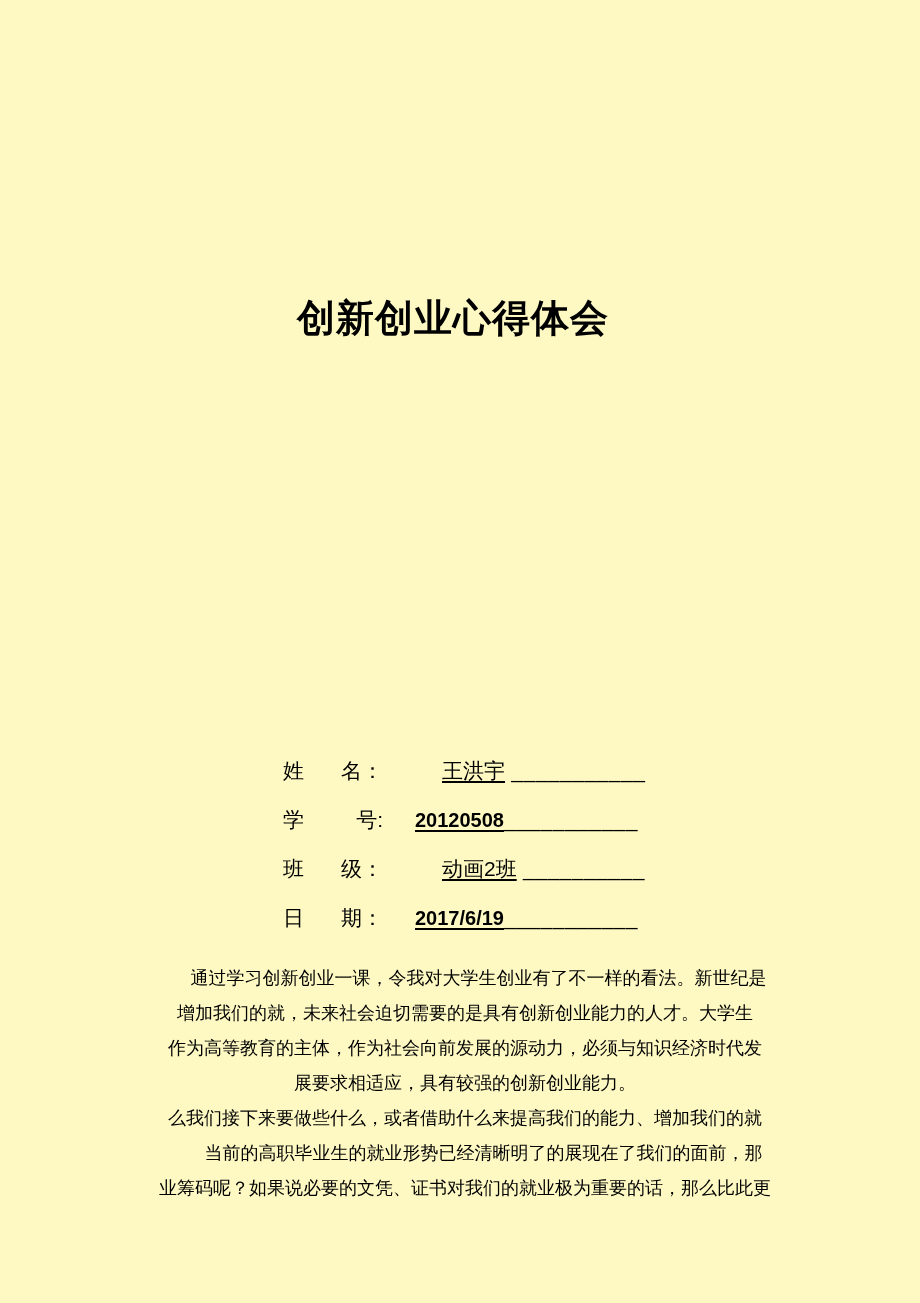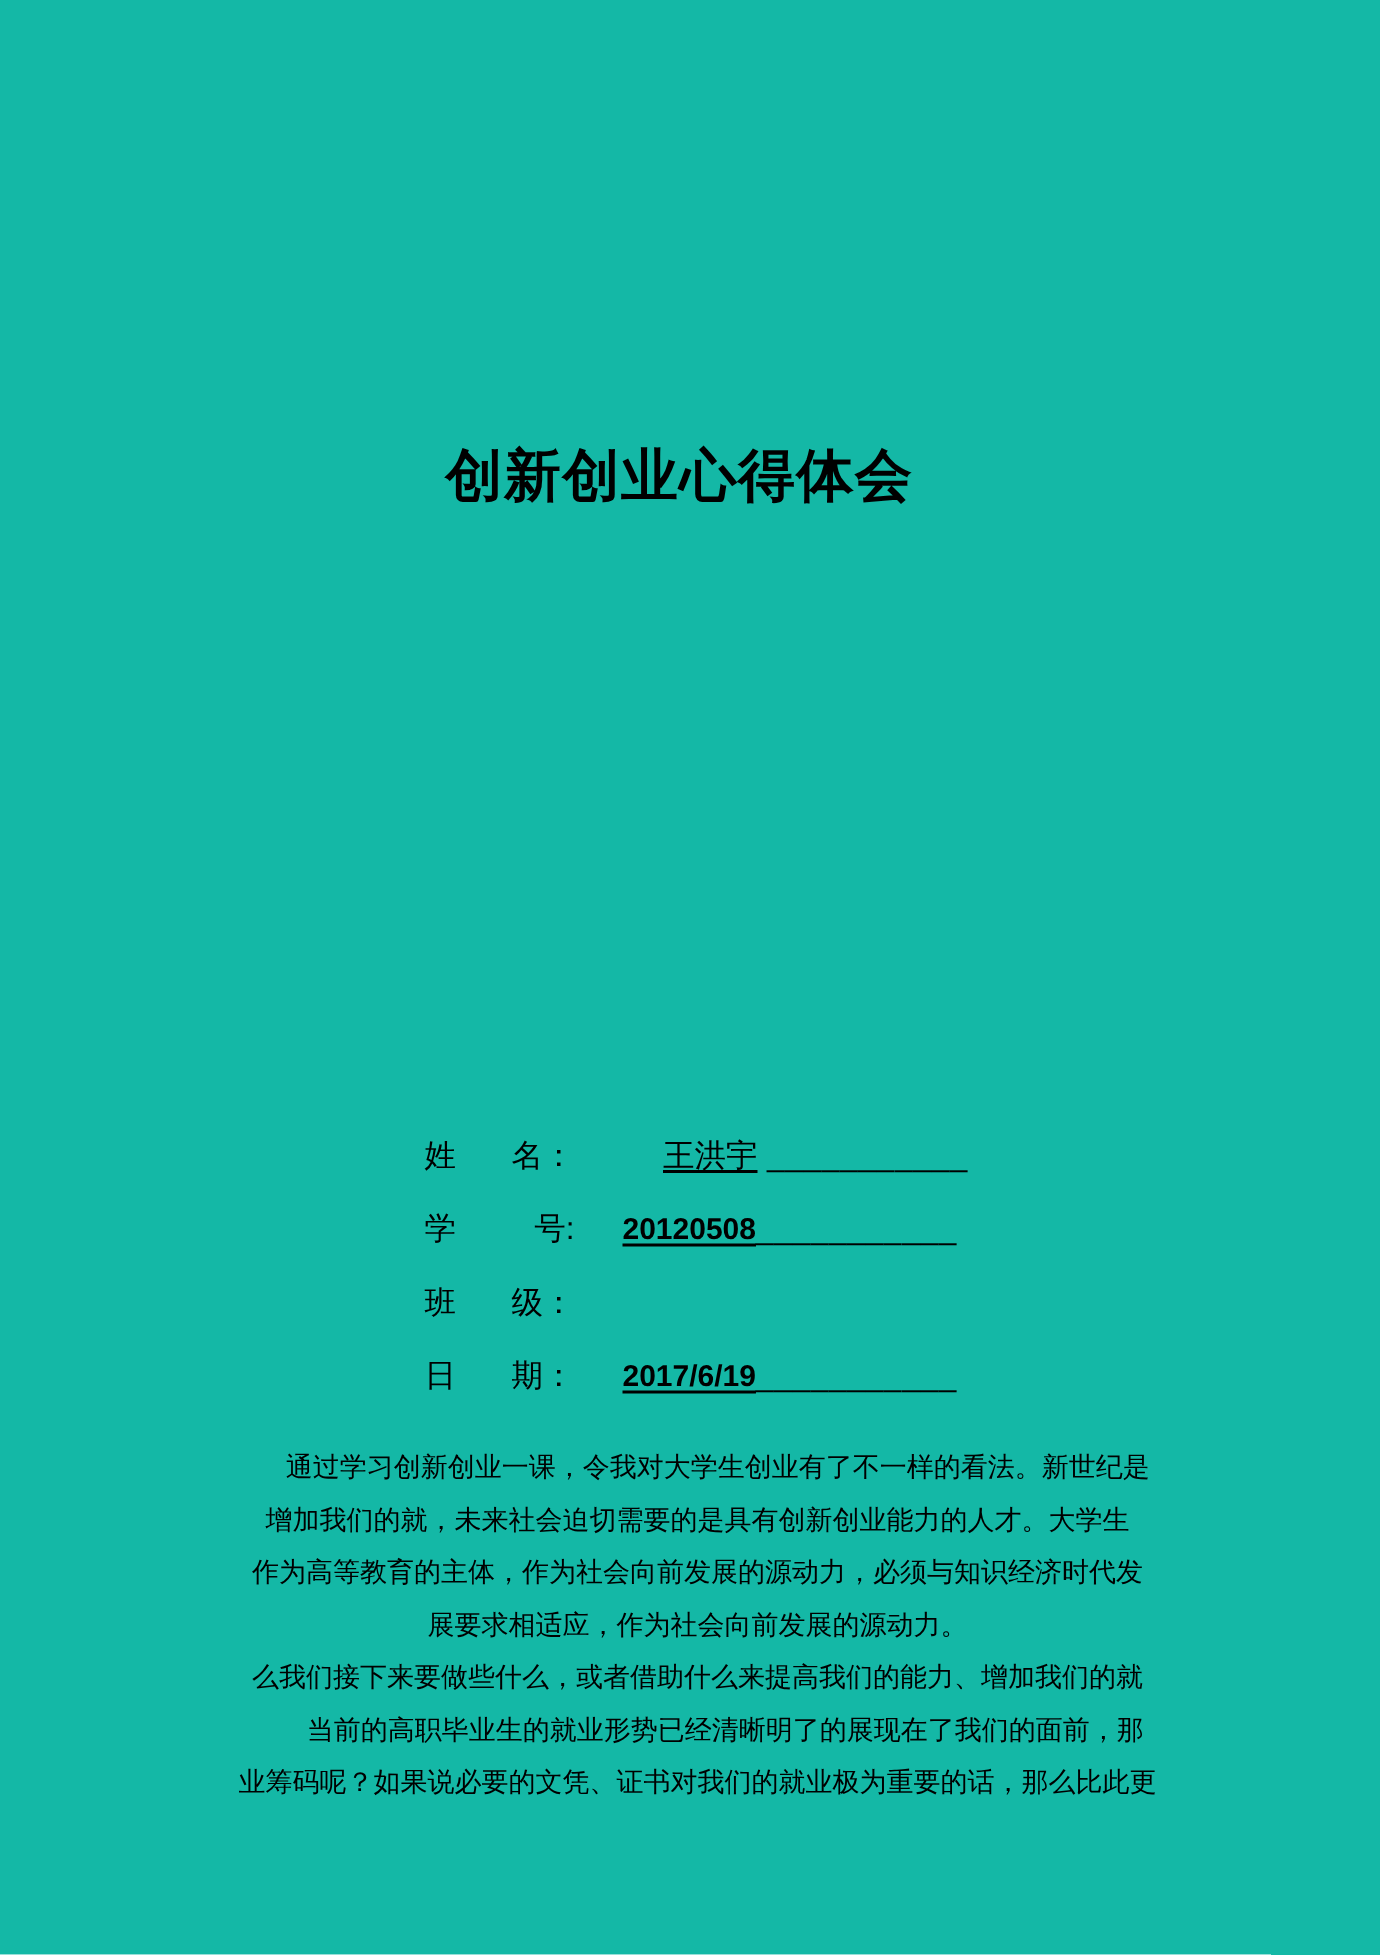--- a/index.html
+++ b/index.html
@@ -4,21 +4,21 @@
 <style>
   html, body {
     margin: 0;
     padding: 0;
     background: #ffffff;
   }
   .page {
     position: relative;
     width: 920px;
     height: 1303px;
-    background: #14b8a6;
+    background: #fef9c3;
     color: #000000;
     font-family: "Liberation Sans", sans-serif;
     overflow: hidden;
   }
 
   
   .doc-title {
     position: absolute;
     top: 298px;
     left: 0;
@@ -108,39 +108,40 @@
           <span>号:</span>
         </span>
       <span class="fvalue num"><span class="uval">20120508</span><span class="trail">___________</span></span>
     </div>
 
     <div class="form-row">
       <span class="flabel">
           <span>班</span>
           <span>级：</span>
         </span>
+      <span class="fvalue cjk"><span class="uval">动画2班</span><span class="trail"> __________</span></span>
     </div>
 
     <div class="form-row">
       <span class="flabel">
           <span>日</span>
           <span>期：</span>
         </span>
       <span class="fvalue num"><span class="uval">2017/6/19</span><span class="trail">___________</span></span>
     </div>
 
   </div>
 
   <div class="body-text">
 
     <div class="para">
       <div class="bline indent-a">通过学习创新创业一课，令我对大学生创业有了不一样的看法。新世纪是</div>
       <div class="bline">增加我们的就，未来社会迫切需要的是具有创新创业能力的人才。大学生</div>
       <div class="bline">作为高等教育的主体，作为社会向前发展的源动力，必须与知识经济时代发</div>
-      <div class="bline">展要求相适应，作为社会向前发展的源动力。</div>
+      <div class="bline">展要求相适应，具有较强的创新创业能力。</div>
     </div>
 
     <div class="para">
       <div class="bline">么我们接下来要做些什么，或者借助什么来提高我们的能力、增加我们的就</div>
       <div class="bline indent-b">当前的高职毕业生的就业形势已经清晰明了的展现在了我们的面前，那</div>
       <div class="bline">业筹码呢？如果说必要的文凭、证书对我们的就业极为重要的话，那么比此更</div>
     </div>
 
   </div>
 

